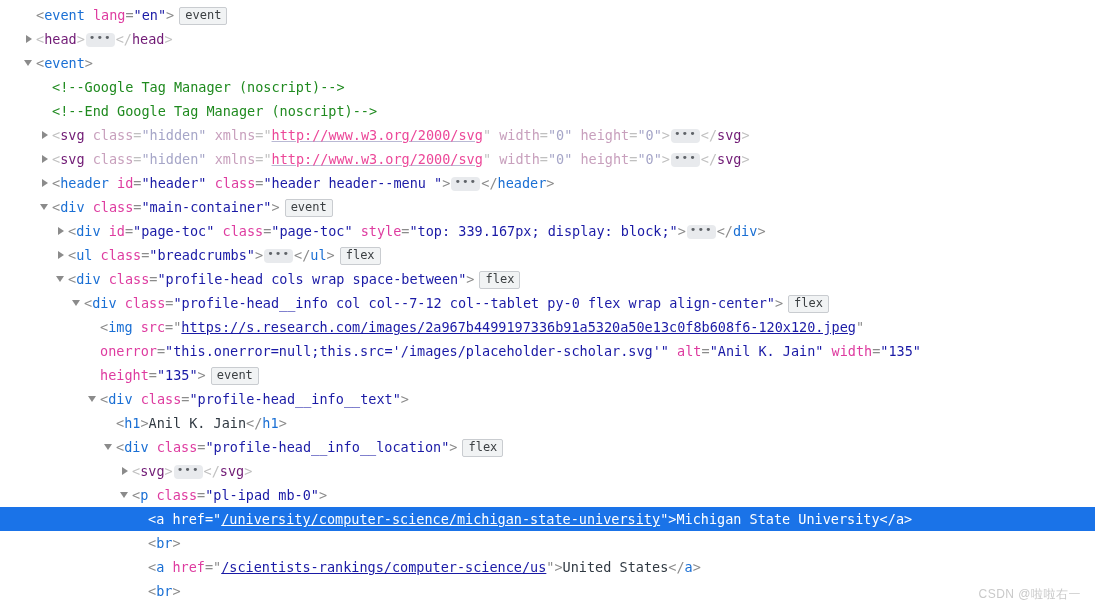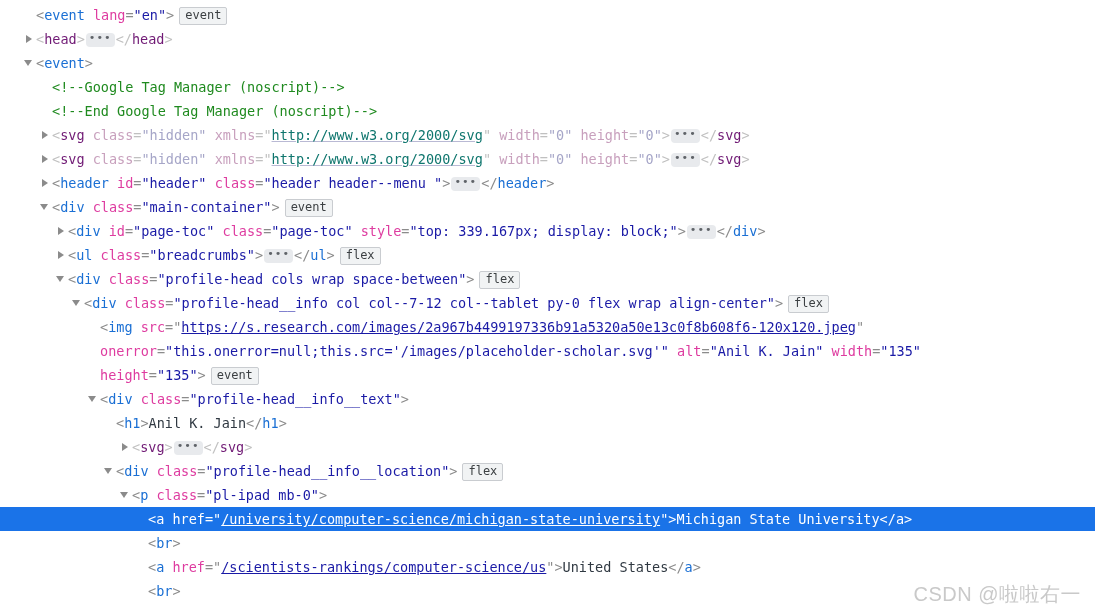--- a/index.html
+++ b/index.html
@@ -89,21 +89,21 @@
     color: #1a1aa6;
     text-decoration: underline;
     text-decoration-color: #1a1aa6;
   }
 
   
   .dim .tag { color: #701a75; text-align: right; }
   .dim .attr-name { color: #c8a0bd; }
   .dim .attr-val { color: #a6a6c8; }
   .dim .punct { color: #c0c0c0; }
-  .dim .link { color: #0f766e; text-decoration-color: #b9b9d4; }
+  .dim .link { color: #ec4899; text-decoration-color: #b9b9d4; }
 
   
   .ellipsis {
     display: inline-block;
     background: #e8eaed;
     border-radius: 4px;
     color: #5f6368;
     font-size: 11px;
     line-height: 9px;
     height: 11px;
@@ -126,21 +126,21 @@
     margin-left: 5px;
     vertical-align: 1px;
   }
 
   .watermark {
     position: absolute;
     right: 14px;
     bottom: 6px;
     color: #c9c9c9;
     font-family: "Liberation Sans", sans-serif;
-    font-size: 20px;
+    font-size: 12px;
     letter-spacing: 0.5px;
     white-space: nowrap;
   }
 </style>
 </head>
 <body>
 
 <div id="dom-tree">
     <div class="node"><span class="ind" style="width: 16px;"></span><span class="twisty none"></span><span class="punct">&lt;</span><span class="tag">event</span> <span class="attr-name">lang</span><span class="punct">=</span><span class="attr-val">"en"</span><span class="punct">&gt;</span><span class="badge">event</span></div>
     <div class="node dim"><span class="ind" style="width: 16px;"></span><span class="twisty closed"></span><span class="punct">&lt;</span><span class="tag">head</span><span class="punct">&gt;</span><span class="ellipsis">•••</span><span class="punct">&lt;/</span><span class="tag">head</span><span class="punct">&gt;</span></div>
@@ -153,22 +153,22 @@
     <div class="node"><span class="ind" style="width: 32px;"></span><span class="twisty open"></span><span class="punct">&lt;</span><span class="tag">div</span> <span class="attr-name">class</span><span class="punct">=</span><span class="attr-val">"main-container"</span><span class="punct">&gt;</span><span class="badge">event</span></div>
     <div class="node"><span class="ind" style="width: 48px;"></span><span class="twisty closed"></span><span class="punct">&lt;</span><span class="tag">div</span> <span class="attr-name">id</span><span class="punct">=</span><span class="attr-val">"page-toc"</span> <span class="attr-name">class</span><span class="punct">=</span><span class="attr-val">"page-toc"</span> <span class="attr-name">style</span><span class="punct">=</span><span class="attr-val">"top: 339.167px; display: block;"</span><span class="punct">&gt;</span><span class="ellipsis">•••</span><span class="punct">&lt;/</span><span class="tag">div</span><span class="punct">&gt;</span></div>
     <div class="node"><span class="ind" style="width: 48px;"></span><span class="twisty closed"></span><span class="punct">&lt;</span><span class="tag">ul</span> <span class="attr-name">class</span><span class="punct">=</span><span class="attr-val">"breadcrumbs"</span><span class="punct">&gt;</span><span class="ellipsis">•••</span><span class="punct">&lt;/</span><span class="tag">ul</span><span class="punct">&gt;</span><span class="badge">flex</span></div>
     <div class="node"><span class="ind" style="width: 48px;"></span><span class="twisty open"></span><span class="punct">&lt;</span><span class="tag">div</span> <span class="attr-name">class</span><span class="punct">=</span><span class="attr-val">"profile-head cols wrap space-between"</span><span class="punct">&gt;</span><span class="badge">flex</span></div>
     <div class="node"><span class="ind" style="width: 64px;"></span><span class="twisty open"></span><span class="punct">&lt;</span><span class="tag">div</span> <span class="attr-name">class</span><span class="punct">=</span><span class="attr-val">"profile-head__info col col--7-12 col--tablet py-0 flex wrap align-center"</span><span class="punct">&gt;</span><span class="badge">flex</span></div>
     <div class="node"><span class="ind" style="width: 80px;"></span><span class="twisty none"></span><span class="punct">&lt;</span><span class="tag">img</span> <span class="attr-name">src</span><span class="punct">=</span><span class="punct">"</span><span class="link">https://s.research.com/images/2a967b4499197336b91a5320a50e13c0f8b608f6-120x120.jpeg</span><span class="punct">"</span></div>
     <div class="node"><span class="ind" style="width: 80px;"></span><span class="twisty none"></span><span class="attr-name">onerror</span><span class="punct">=</span><span class="attr-val">"this.onerror=null;this.src='/images/placeholder-scholar.svg'"</span> <span class="attr-name">alt</span><span class="punct">=</span><span class="attr-val">"Anil K. Jain"</span> <span class="attr-name">width</span><span class="punct">=</span><span class="attr-val">"135"</span></div>
     <div class="node"><span class="ind" style="width: 80px;"></span><span class="twisty none"></span><span class="attr-name">height</span><span class="punct">=</span><span class="attr-val">"135"</span><span class="punct">&gt;</span><span class="badge">event</span></div>
     <div class="node"><span class="ind" style="width: 80px;"></span><span class="twisty open"></span><span class="punct">&lt;</span><span class="tag">div</span> <span class="attr-name">class</span><span class="punct">=</span><span class="attr-val">"profile-head__info__text"</span><span class="punct">&gt;</span></div>
     <div class="node"><span class="ind" style="width: 96px;"></span><span class="twisty none"></span><span class="punct">&lt;</span><span class="tag">h1</span><span class="punct">&gt;</span><span class="text">Anil K. Jain</span><span class="punct">&lt;/</span><span class="tag">h1</span><span class="punct">&gt;</span></div>
+    <div class="node"><span class="ind" style="width: 96px;"></span><span class="twisty open"></span><span class="punct">&lt;</span><span class="tag">div</span> <span class="attr-name">class</span><span class="punct">=</span><span class="attr-val">"profile-head__info__location"</span><span class="punct">&gt;</span><span class="badge">flex</span></div>
     <div class="node dim"><span class="ind" style="width: 112px;"></span><span class="twisty closed"></span><span class="punct">&lt;</span><span class="tag">svg</span><span class="punct">&gt;</span><span class="ellipsis">•••</span><span class="punct">&lt;/</span><span class="tag">svg</span><span class="punct">&gt;</span></div>
-    <div class="node"><span class="ind" style="width: 96px;"></span><span class="twisty open"></span><span class="punct">&lt;</span><span class="tag">div</span> <span class="attr-name">class</span><span class="punct">=</span><span class="attr-val">"profile-head__info__location"</span><span class="punct">&gt;</span><span class="badge">flex</span></div>
     <div class="node"><span class="ind" style="width: 112px;"></span><span class="twisty open"></span><span class="punct">&lt;</span><span class="tag">p</span> <span class="attr-name">class</span><span class="punct">=</span><span class="attr-val">"pl-ipad mb-0"</span><span class="punct">&gt;</span></div>
     <div class="node selected"><span class="ind" style="width: 128px;"></span><span class="twisty none"></span><span class="punct">&lt;</span><span class="tag">a</span> <span class="attr-name">href</span><span class="punct">=</span><span class="punct">"</span><span class="link">/university/computer-science/michigan-state-university</span><span class="punct">"</span><span class="punct">&gt;</span><span class="text">Michigan State University</span><span class="punct">&lt;/</span><span class="tag">a</span><span class="punct">&gt;</span></div>
     <div class="node"><span class="ind" style="width: 128px;"></span><span class="twisty none"></span><span class="punct">&lt;</span><span class="tag">br</span><span class="punct">&gt;</span></div>
     <div class="node"><span class="ind" style="width: 128px;"></span><span class="twisty none"></span><span class="punct">&lt;</span><span class="tag">a</span> <span class="attr-name">href</span><span class="punct">=</span><span class="punct">"</span><span class="link">/scientists-rankings/computer-science/us</span><span class="punct">"</span><span class="punct">&gt;</span><span class="text">United States</span><span class="punct">&lt;/</span><span class="tag">a</span><span class="punct">&gt;</span></div>
     <div class="node"><span class="ind" style="width: 128px;"></span><span class="twisty none"></span><span class="punct">&lt;</span><span class="tag">br</span><span class="punct">&gt;</span></div>
   </div>
 
 <div class="watermark">CSDN @啦啦右一</div>
 
 </body></html>

